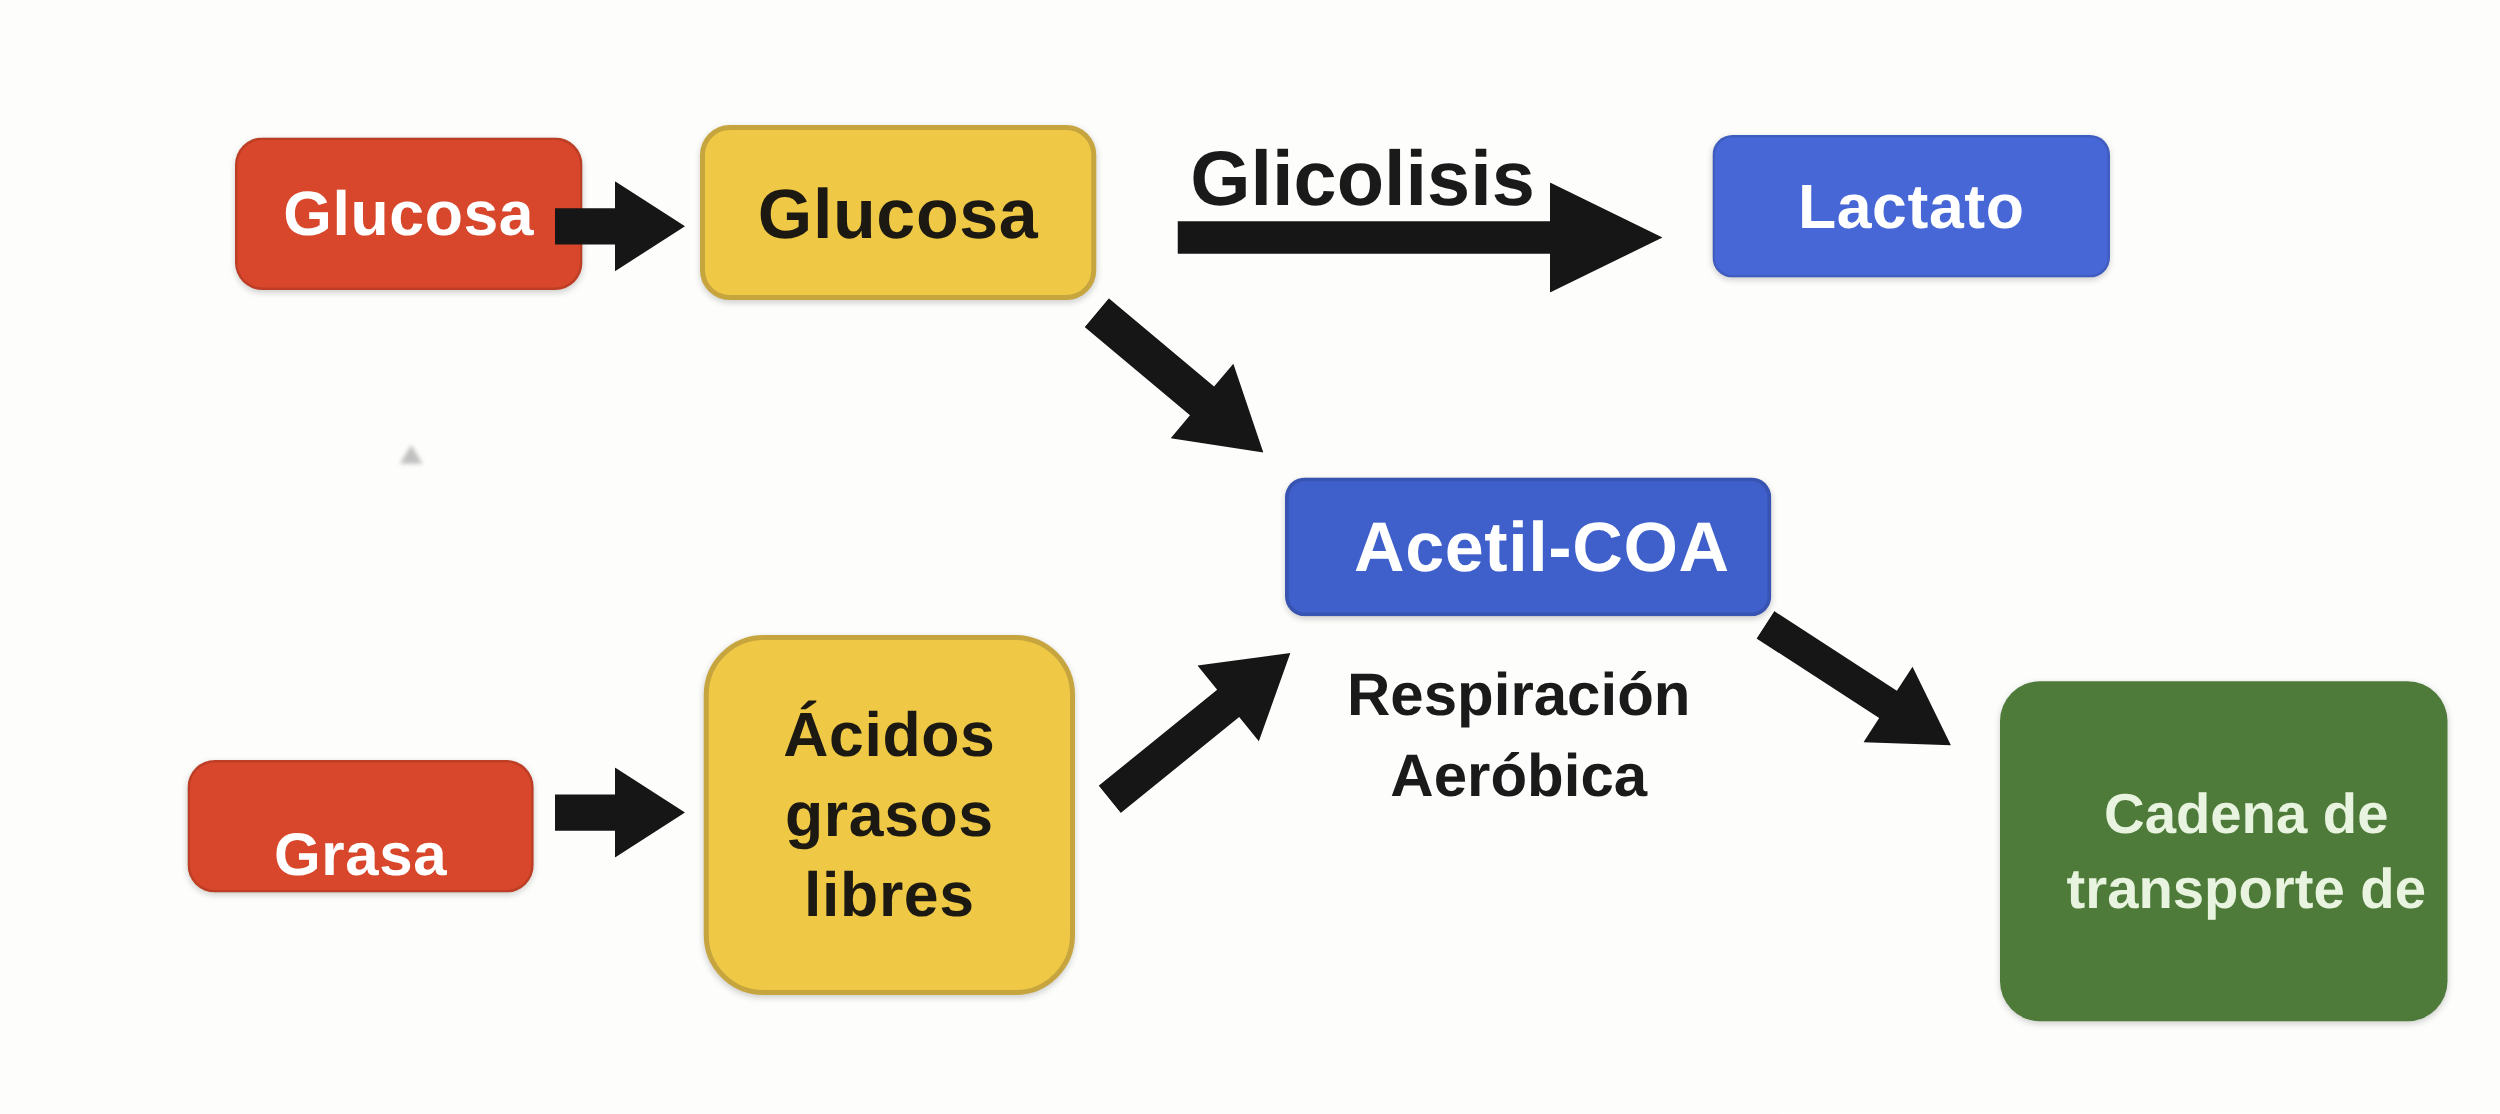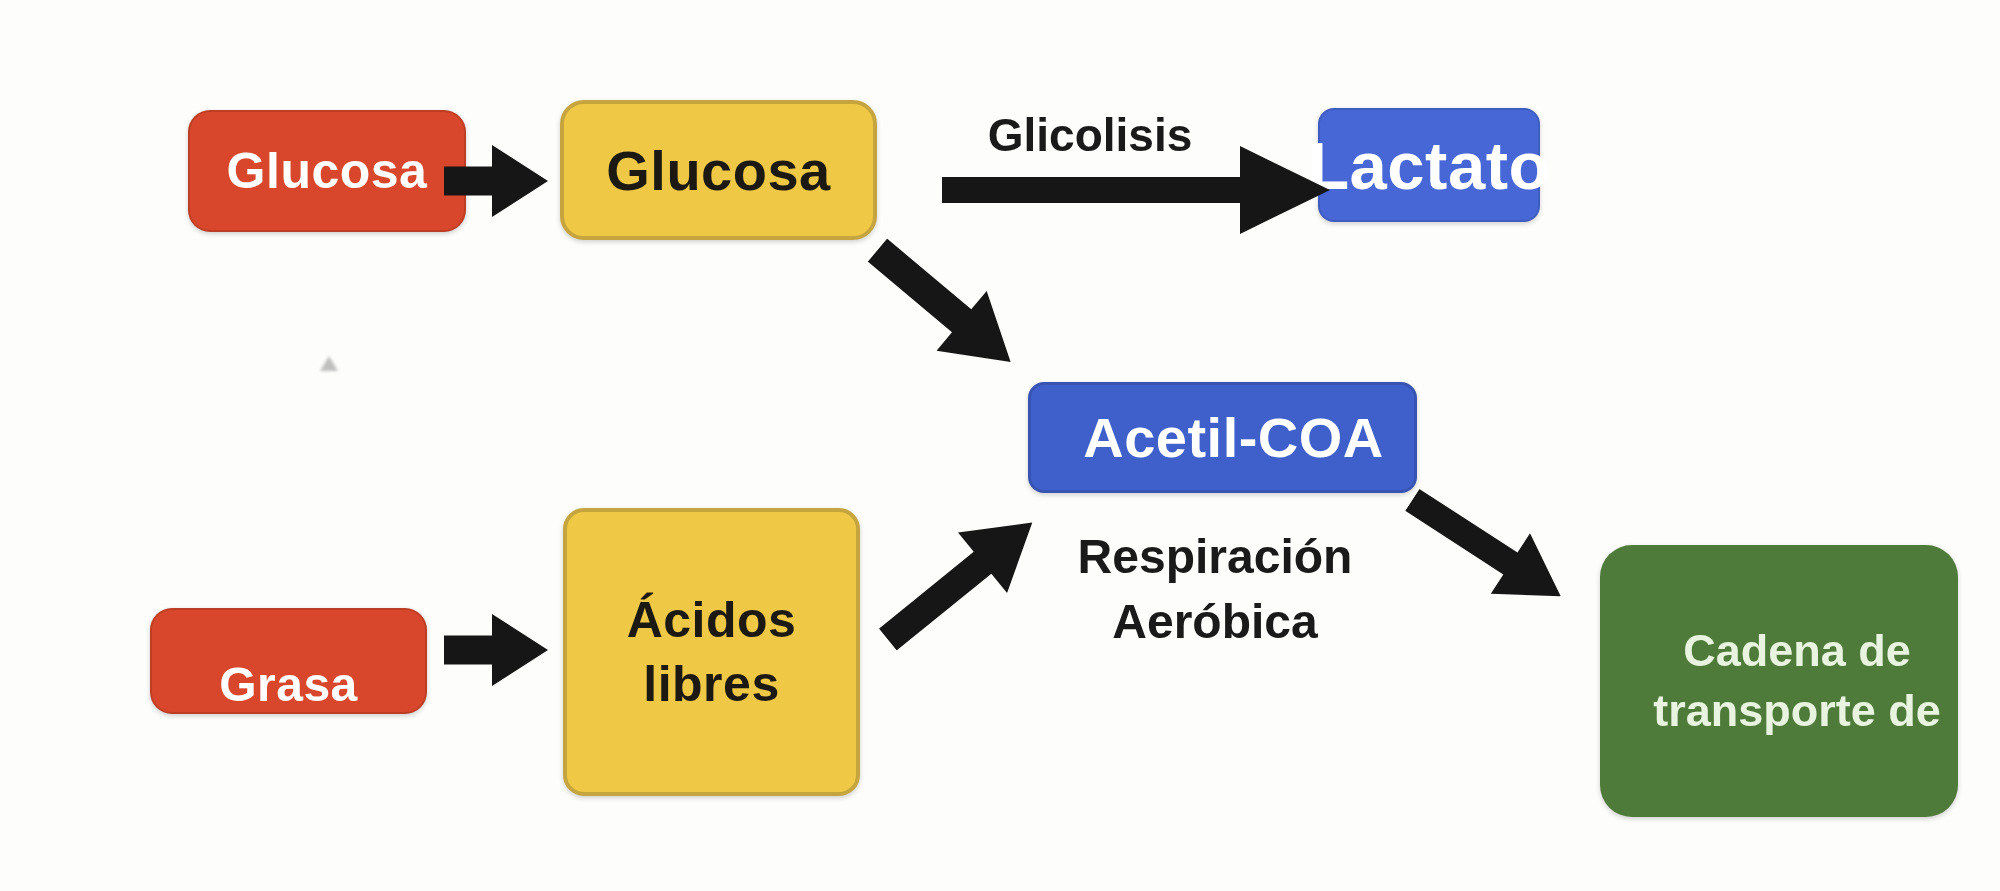--- a/index.html
+++ b/index.html
@@ -25,34 +25,34 @@
     text-align: center;
     box-sizing: border-box;
     box-shadow: 0 2px 5px rgba(0,0,0,0.18);
     letter-spacing: 0.5px;
   }
   .box .line { display: block; }
 
   
   .box-glucosa  { left: 148px;  top: 110px; width: 278px; height: 122px; border-radius: 22px; font-size: 50px; border: 2px solid rgba(0,0,0,0.12); }
   .box-piruvato { left: 560px;  top: 100px; width: 317px; height: 140px; border-radius: 24px; font-size: 56px; border: 4px solid #c7a53e; }
-  .box-lactato  { left: 1318px; top: 108px; width: 222px; height: 114px; border-radius: 16px; font-size: 67px; border: 2px solid rgba(0,0,0,0.10); }
+  .box-lactato  { left: 1370px; top: 108px; width: 318px; height: 114px; border-radius: 16px; font-size: 50px; border: 2px solid rgba(0,0,0,0.10); }
   .box-acetil   { left: 1028px; top: 382px; width: 389px; height: 111px; border-radius: 16px; font-size: 56px; border: 3px solid rgba(0,0,0,0.12); padding-left: 22px; }
   .box-acidos   { left: 563px;  top: 508px; width: 297px; height: 288px; border-radius: 48px; font-size: 50px; line-height: 64px; border: 4px solid #c7a53e; }
   .box-grasa    { left: 150px;  top: 608px; width: 277px; height: 106px; border-radius: 22px; font-size: 48px; border: 2px solid rgba(0,0,0,0.12); }
   .box-cadena   { left: 1600px; top: 545px; width: 358px; height: 272px; border-radius: 32px; font-size: 45px; line-height: 60px; letter-spacing: 0px; }
 
   .float-label {
     position: absolute;
     text-align: center;
     color: #1a1a1a;
   }
   .label-glicolisis {
     left: 890px; top: 108px; width: 400px;
-    font-size: 46px;
+    font-size: 62px;
   }
   .label-respiracion {
     left: 1015px; top: 524px; width: 400px;
     font-size: 48px; line-height: 65px;
   }
 
   .arrow { position: absolute; }
   .arrow svg { display: block; }
 
   .artifact-triangle {
@@ -91,22 +91,23 @@
 
   <div class="float-label label-respiracion">
     <span class="line" style="display:block;">Respiración</span>
     <span class="line" style="display:block;">Aeróbica</span>
   </div>
 
   <div class="box box-grasa" style="background: rgb(216, 71, 43); color: #ffffff; justify-content: flex-end;">
     <span class="line">Grasa</span>
   </div>
 
-  <div class="box box-acidos" style="background: rgb(239, 201, 69); color: rgb(28, 24, 18); border-radius: 21px;">
+  <div class="box box-acidos" style="background: rgb(239, 201, 69); color: rgb(28, 24, 18);">
     <span class="line">Ácidos</span>
+    <span class="line">grasos</span>
     <span class="line">libres</span>
   </div>
 
   <div class="box box-cadena" style="background: rgb(78, 123, 57); color: rgb(233, 244, 224); padding-left: 36px;">
     <span class="line">Cadena de</span>
     <span class="line">transporte de</span>
   </div>
 
   <div id="arrows-layer">
       <div class="arrow" style="left: 444px; top: 145px; width: 104px; height: 72px;">

